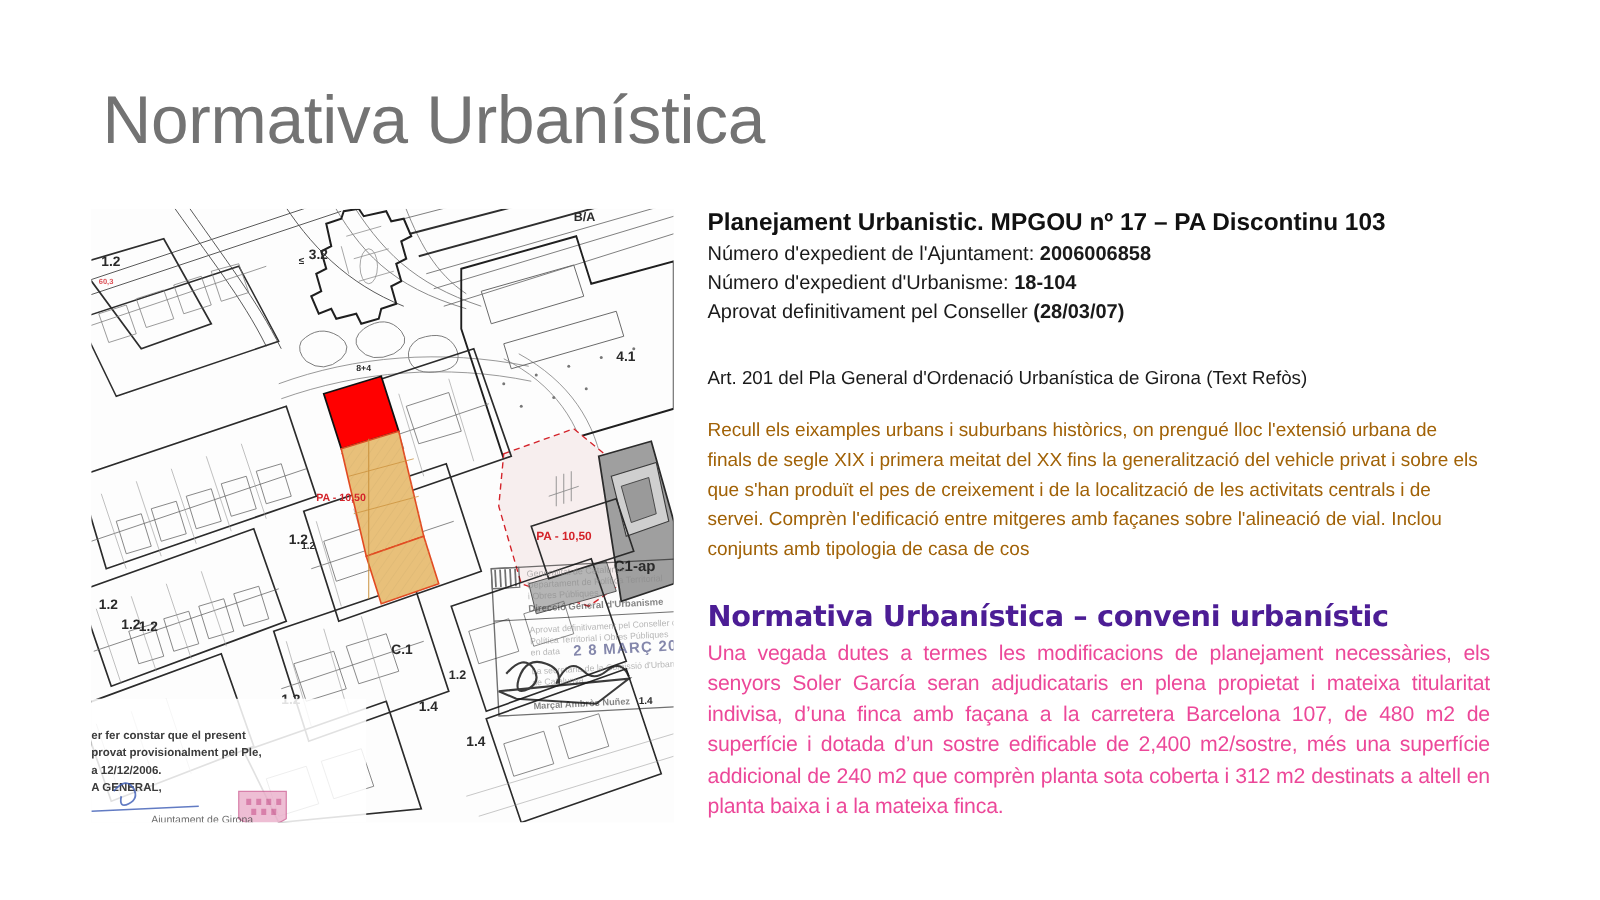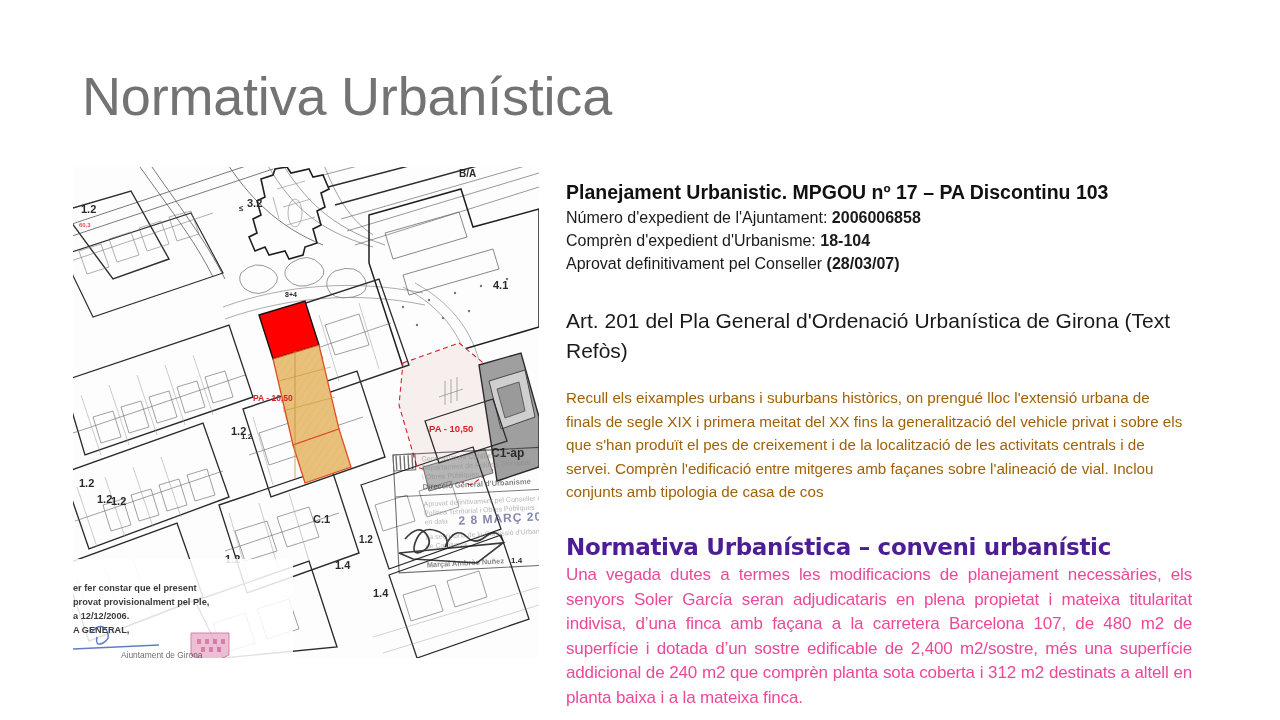--- a/index.html
+++ b/index.html
@@ -63,21 +63,21 @@
   .stamp-date {
     font-family: "Liberation Sans", sans-serif;
     font-weight: 700;
     fill: #3a3f7a;
   }
 
   
   #text-column {
     position: absolute;
     left: 566px;
-    top: 180px;
+    top: 166px;
     width: 628px;
   }
 
   .block { margin: 0; }
 
   
   .arial-h {
     font-family: "Liberation Sans", sans-serif;
     font-weight: 700;
     font-size: 19.5px;
@@ -90,21 +90,21 @@
     font-family: "Liberation Sans", sans-serif;
     font-size: 16px;
     color: #1a1a1a;
     line-height: 1.43;
     white-space: nowrap;
   }
   .arial-line b { font-weight: 700; }
 
   .arial-sub {
     font-family: "Liberation Sans", sans-serif;
-    font-size: 21px;
+    font-size: 15px;
     color: #1a1a1a;
     line-height: 1.43;
     margin: 0;
   }
   .arial-para {
     font-family: "Liberation Sans", sans-serif;
     font-size: 15.2px;
     color: #a16207;
     line-height: 1.55;
     margin: 0;
@@ -426,21 +426,21 @@
 
 <div id="text-column">
 
   <section class="block">
     <div class="arial-h">Planejament Urbanistic. MPGOU nº 17 – PA Discontinu 103</div>
 
     <div class="arial-line">
       <span>Número d'expedient de l'Ajuntament: </span><b>2006006858</b>
     </div>
     <div class="arial-line">
-      <span>Comprèn d'expedient d'Urbanisme: </span><b>18-104</b>
+      <span>Número d'expedient d'Urbanisme: </span><b>18-104</b>
     </div>
     <div class="arial-line">
       <span>Aprovat definitivament pel Conseller </span><b>(28/03/07)</b>
     </div>
   </section>
 
   <div class="gap-lg"></div>
 
   <section class="block">
     <div class="arial-sub">Art. 201 del Pla General d'Ordenació Urbanística de Girona (Text Refòs)</div>

